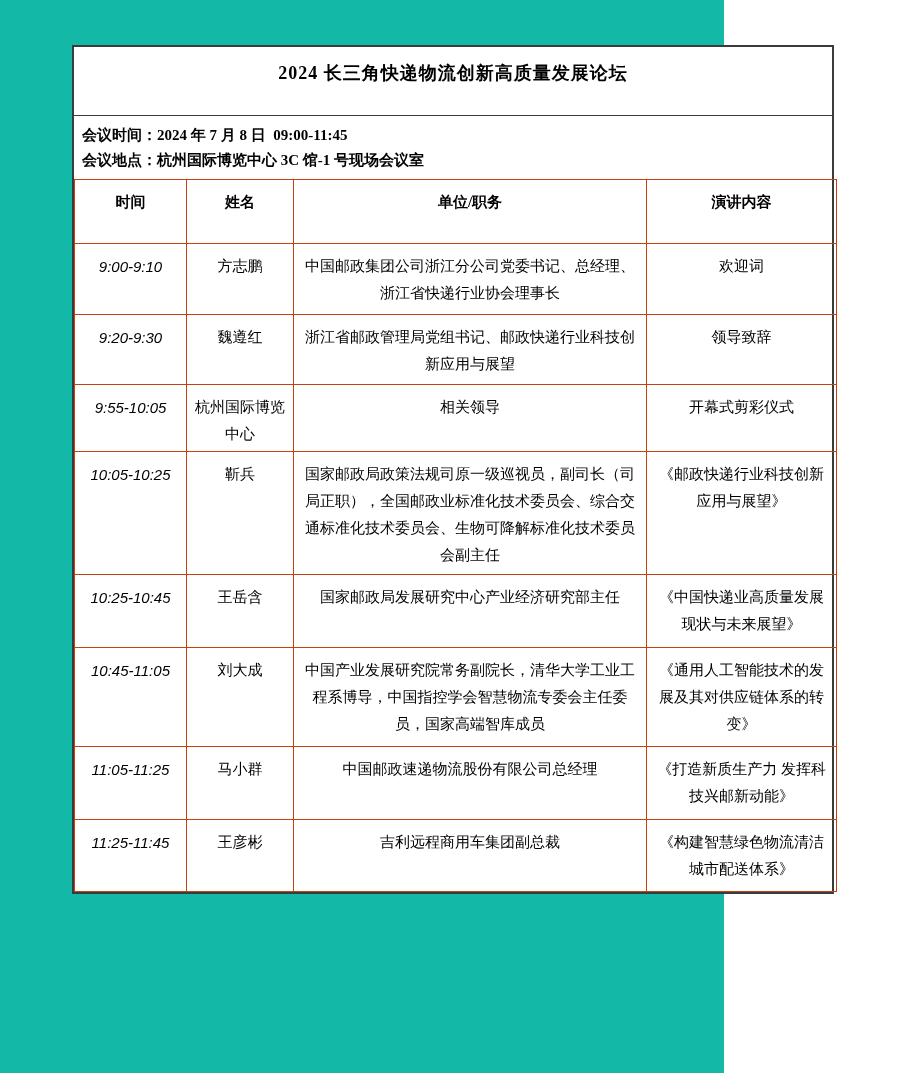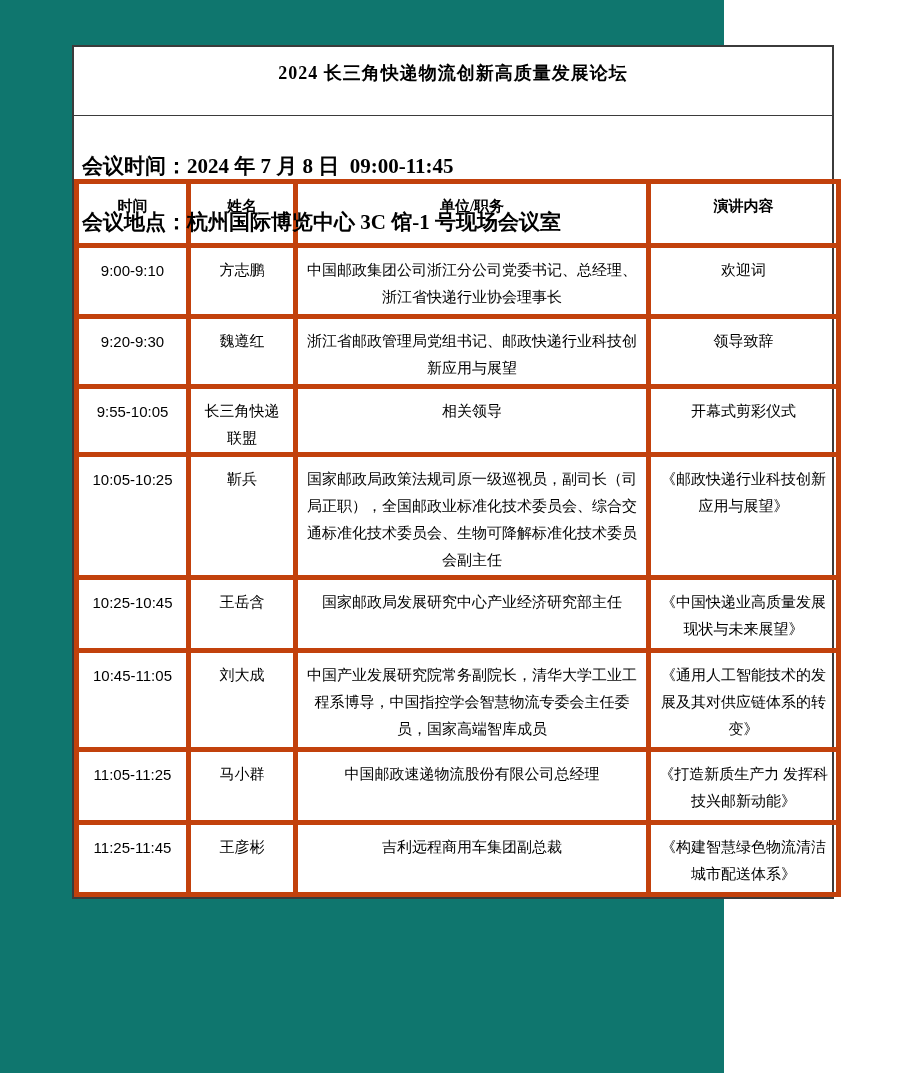--- a/index.html
+++ b/index.html
@@ -5,21 +5,21 @@
   * { margin: 0; padding: 0; box-sizing: border-box; }
   html, body {
     background: #ffffff;
     width: 900px;
     font-family: "Liberation Serif", "DejaVu Serif", serif;
     color: #000000;
   }
   .page {
     width: 724px;
     height: 1073px;
-    background: #0f766e;
+    background: #14b8a6;
     position: relative;
   }
   .doc {
     position: absolute;
     left: 72px;
     top: 45px;
     width: 762px;
     border: 2px solid #3b3b3b;
     background: #ffffff;
   }
@@ -32,47 +32,47 @@
   .title-cell h1 {
     font-size: 18px;
     font-weight: bold;
     letter-spacing: 1px;
   }
   .info-cell {
     height: 63px;
     padding: 7px 0 0 8px;
   }
   .info-line {
-    font-size: 21px;
+    font-size: 15px;
     font-weight: bold;
     line-height: 25px;
     white-space: pre;
-    margin-top: 31px;
   }
   table.agenda {
     width: 762px;
     border-collapse: collapse;
     table-layout: fixed;
   }
   table.agenda th, table.agenda td {
-    border: 5px solid #c2410c;
+    border: 1px solid #c2410c;
     vertical-align: top;
     text-align: center;
     padding: 9px 8px 0 8px;
     font-size: 15px;
     line-height: 27px;
   }
   table.agenda th {
     font-weight: bold;
   }
   td.time-cell {
     font-family: "Liberation Sans", "DejaVu Sans", sans-serif;
     font-size: 14px;
     padding-top: 11px;
     letter-spacing: 0px;
+    font-style: italic;
   }
   col.c-time { width: 112px; }
   col.c-name { width: 107px; }
   col.c-org  { width: 353px; }
   col.c-topic{ width: 190px; }
 </style>
 </head>
 <body>
 
 <div class="page">
@@ -110,21 +110,21 @@
           <td>欢迎词</td>
         </tr>
         <tr style="height:70px">
           <td class="time-cell">9:20-9:30</td>
           <td>魏遵红</td>
           <td>浙江省邮政管理局党组书记、邮政快递行业科技创新应用与展望</td>
           <td>领导致辞</td>
         </tr>
         <tr style="height:67px">
           <td class="time-cell">9:55-10:05</td>
-          <td>长三角快递联盟</td>
+          <td>杭州国际博览中心</td>
           <td>相关领导</td>
           <td>开幕式剪彩仪式</td>
         </tr>
         <tr style="height:123px">
           <td class="time-cell">10:05-10:25</td>
           <td>靳兵</td>
           <td>国家邮政局政策法规司原一级巡视员，副司长（司局正职），全国邮政业标准化技术委员会、综合交通标准化技术委员会、生物可降解标准化技术委员会副主任</td>
           <td>《邮政快递行业科技创新应用与展望》</td>
         </tr>
         <tr style="height:73px">

